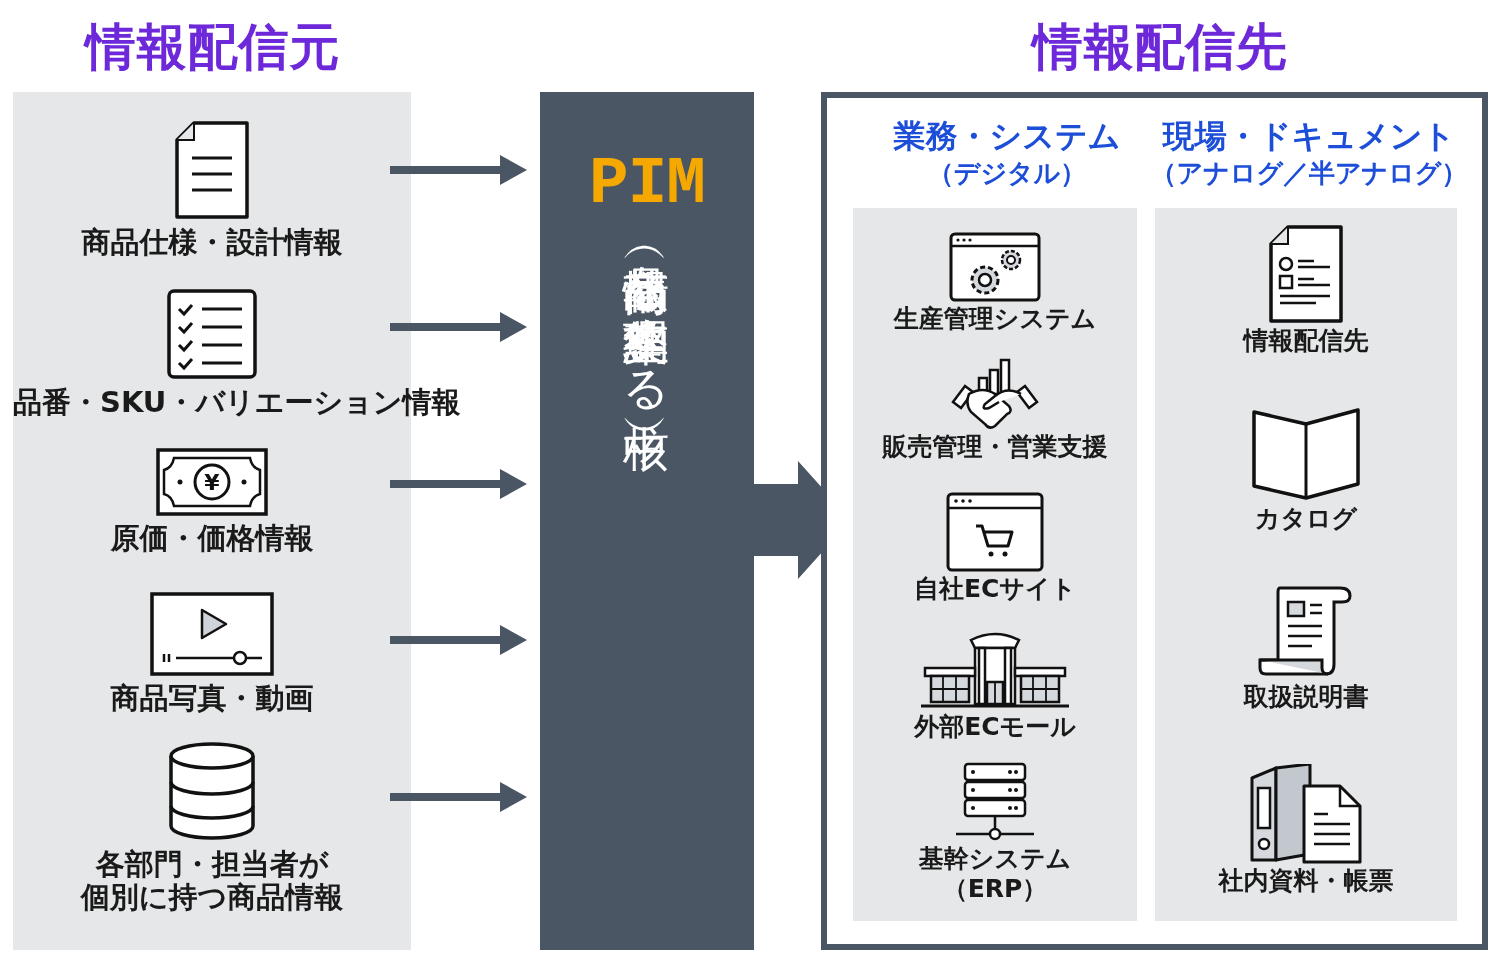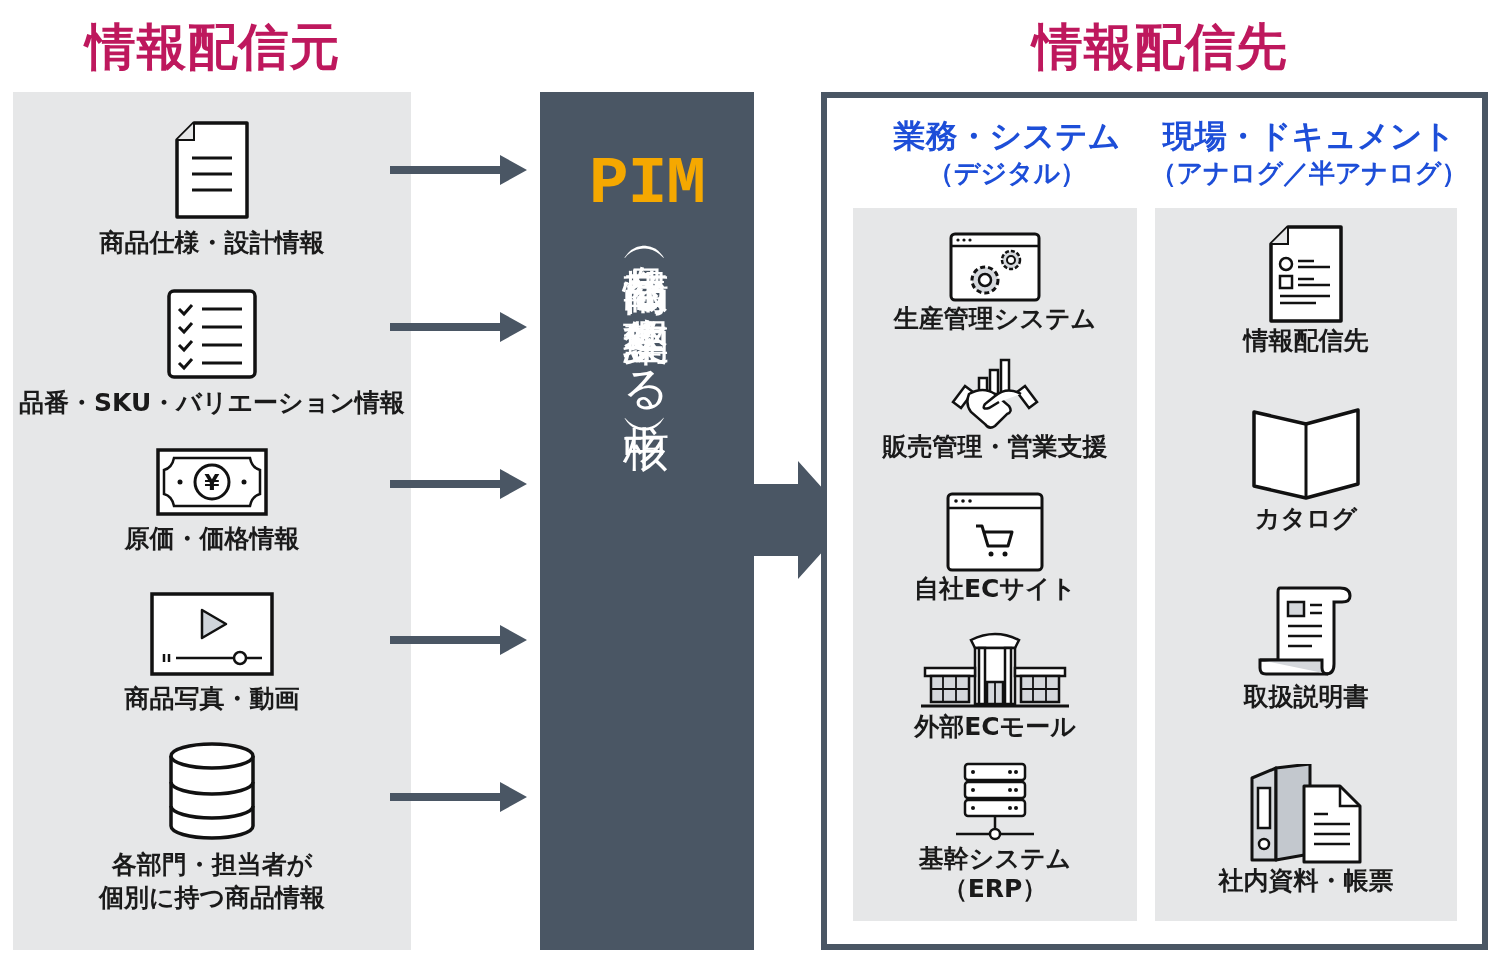--- a/index.html
+++ b/index.html
@@ -1,25 +1,25 @@
 <!DOCTYPE html>
 <html><head>
 <meta charset="utf-8">
 <style>
   html, body { margin:0; padding:0; background:#ffffff; }
   body { width:1500px; height:963px; position:relative; overflow:hidden;
          font-family:"DejaVu Sans", "Liberation Sans", sans-serif; color:#111; }
   .abs { position:absolute; }
-  .title { font-weight:bold; font-size:50px; letter-spacing:1px; color:#be185d; text-align:center; }
+  .title { font-weight:bold; font-size:50px; letter-spacing:1px; color:#6d28d9; text-align:center; }
   #src-title { left:14px; width:398px; top:14px; }
   #dst-title { left:900px; width:520px; top:14px; }
 
   #src-panel { left:13px; top:92px; width:398px; height:858px; background:#e6e7e8; }
   .src-item { position:absolute; left:0; width:398px; text-align:center; }
-  .src-item .lbl { font-weight:bold; font-size:25px; line-height:33px; color:#1a1a1a; white-space:nowrap; }
+  .src-item .lbl { font-weight:bold; font-size:29px; line-height:33px; color:#1a1a1a; white-space:nowrap; }
   .src-item svg { display:block; margin:0 auto 6px auto; }
 
   .in-arrow { position:absolute; left:390px; width:140px; height:34px; }
 
   #pim-bar { left:540px; top:92px; width:214px; height:858px; background:#4a5664; }
   #pim-label { position:absolute; top:55px; left:0; width:214px; text-align:center;
                font-family:Liberation Mono, monospace; font-weight:bold; font-size:66px; color:#f5a800; letter-spacing:-1px; }
   #pim-sub { position:absolute; top:140px; left:0; width:214px; text-align:center;
              writing-mode:vertical-rl; font-size:46px; line-height:46px; color:#ffffff; height:700px; display:flex; align-items:center; justify-content:flex-start; }
   #pim-sub span { writing-mode:vertical-rl; margin:0 auto; }

